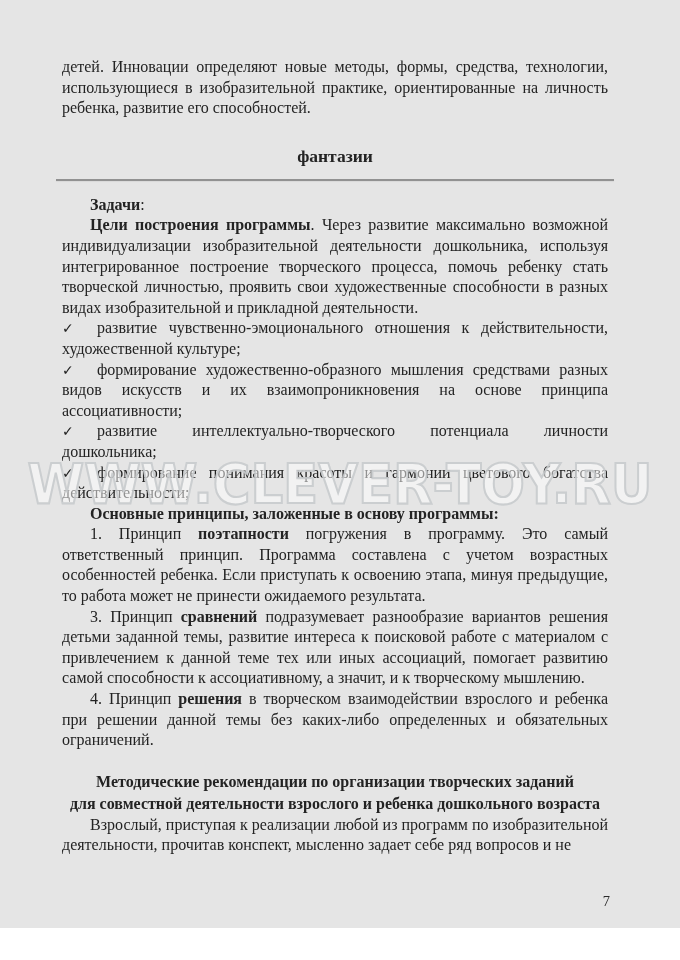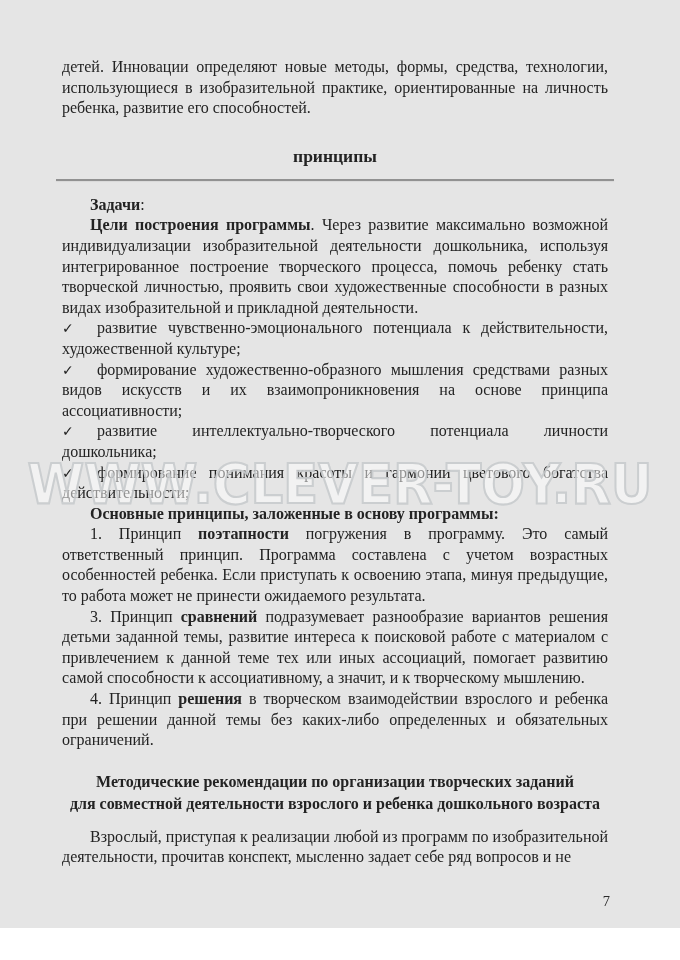--- a/index.html
+++ b/index.html
@@ -50,21 +50,20 @@
     text-indent: 0;
     font-family: "DejaVu Sans", sans-serif;
     font-size: 14px;
   }
   .subheading {
     font-weight: bold;
     text-align: center;
     font-size: 16px;
     line-height: 22px;
     margin-top: 20px;
-    margin-bottom: 12px;
   }
   .page-number {
     position: absolute;
     top: 893px;
     left: 560px;
     width: 50px;
     text-align: right;
     font-size: 14.5px;
     color: #2b2b2b;
     font-family: "Liberation Serif", serif;
@@ -83,30 +82,30 @@
 </head>
 <body>
 
 <div class="page">
 
   <div class="content">
 
     <p>детей. Инновации определяют новые методы, формы, средства, технологии, использующиеся в изобразительной практике, ориентированные на личность ребенка, развитие его способностей.</p>
 
     <div class="section-heading">
-      <div>принципы</div>
+      <div>фантазии</div>
     </div>
 
     <div class="rule"></div>
 
     <p class="indent"><b>Задачи</b><span>:</span></p>
 
     <p class="indent"><b>Цели построения программы</b><span>. Через развитие максимально возможной индивидуализации изобразительной деятельности дошкольника, используя интегрированное построение творческого процесса, помочь ребенку стать творческой личностью, проявить свои художественные способности в разных видах изобразительной и прикладной деятельности.</span></p>
 
-    <p class="task"><span class="check">✓</span><span>развитие чувственно-эмоционального потенциала к действительности, художественной культуре;</span></p>
+    <p class="task"><span class="check">✓</span><span>развитие чувственно-эмоционального отношения к действительности, художественной культуре;</span></p>
 
     <p class="task"><span class="check">✓</span><span>формирование художественно-образного мышления средствами разных видов искусств и их взаимопроникновения на основе принципа ассоциативности;</span></p>
 
     <p class="task"><span class="check">✓</span><span>развитие интеллектуально-творческого потенциала личности дошкольника;</span></p>
 
     <p class="task"><span class="check">✓</span><span>формирование понимания красоты и гармонии цветового богатства действительности;</span></p>
 
 
     <p class="indent"><b>Основные принципы, заложенные в основу программы</b><b>:</b></p>
 

